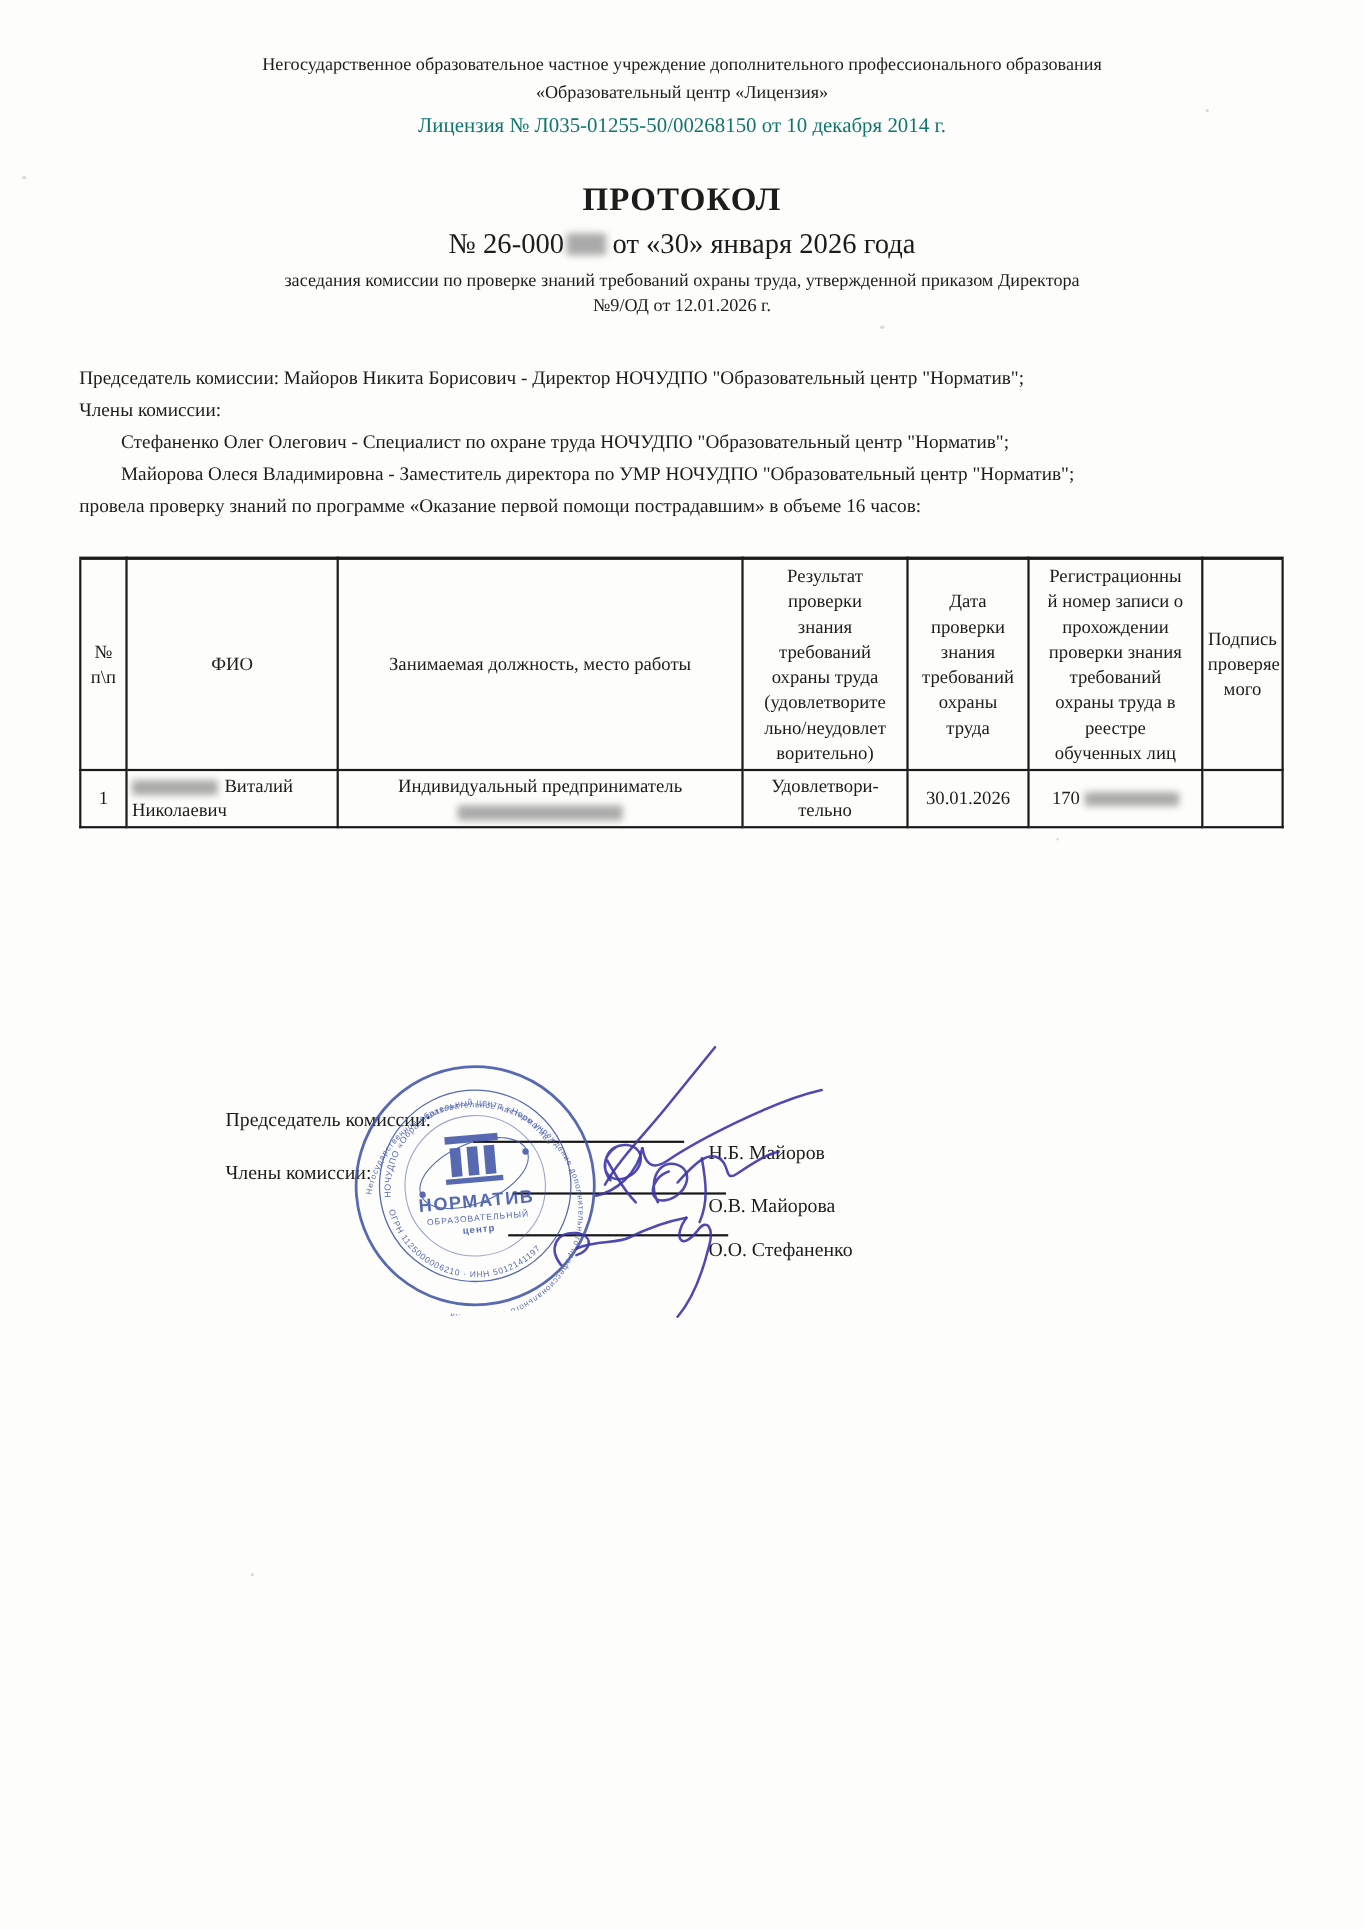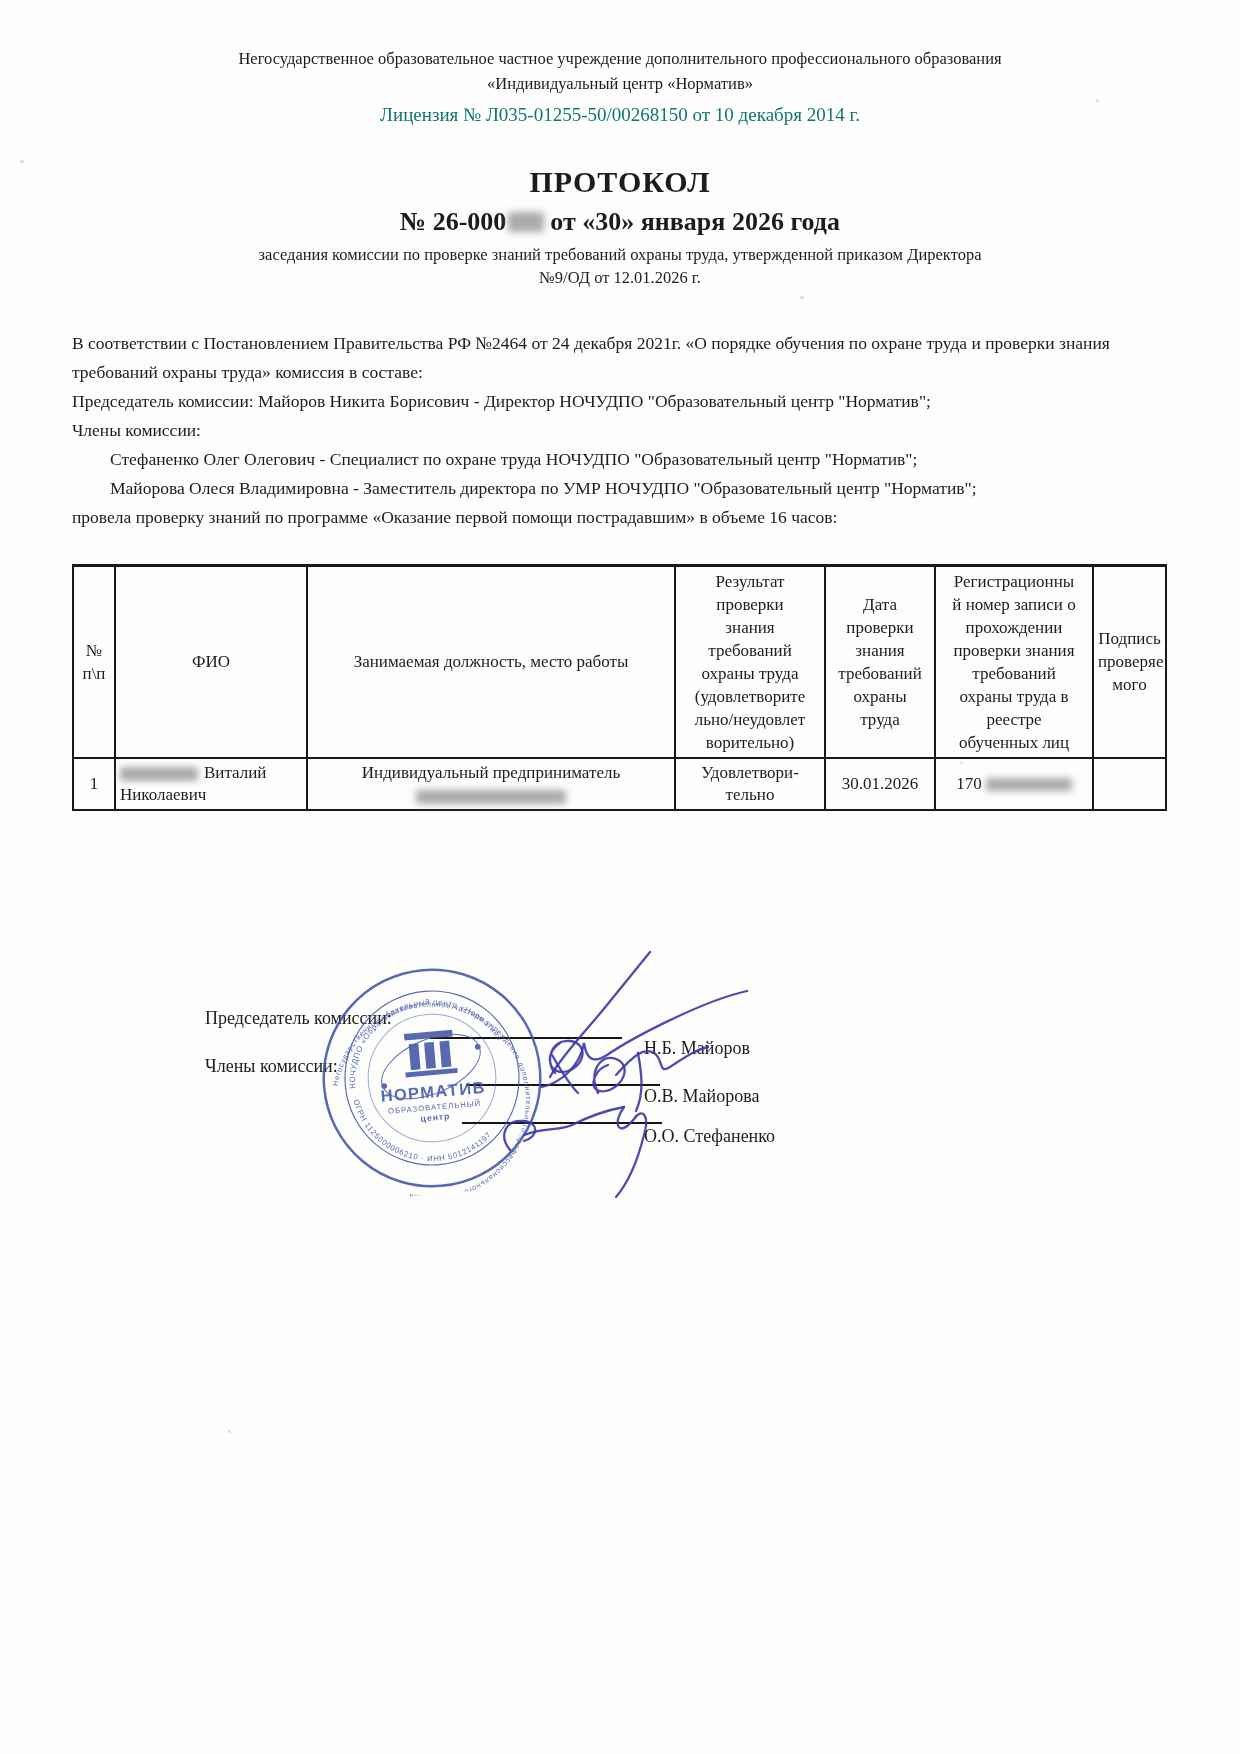--- a/index.html
+++ b/index.html
@@ -11,21 +11,21 @@
     overflow:hidden;
   }
   .page{position:absolute;left:72px;top:0;width:1096px;height:1754px;}
 
   
   .org-head{margin-top:46px;text-align:center;font-size:16.5px;line-height:25px;}
   .org-head .license{font-size:19px;color:#0f766e;margin-top:6px;}
 
   
   .doc-title{margin-top:38px;text-align:center;font-weight:bold;font-size:30px;letter-spacing:1px;}
-  .doc-number{margin-top:8px;text-align:center;font-weight:bold;font-size:26px;}
+  .doc-number{margin-top:8px;text-align:center;font-weight:normal;font-size:26px;}
   .subtitle{margin-top:6px;text-align:center;font-size:16.5px;line-height:23px;}
 
   
   .body-text{margin-top:40px;font-size:17.5px;line-height:29px;text-align:left;}
   .members-block{margin-left:38px;}
 
   
   .blur{display:inline-block;background:#8f8f8f;filter:blur(3.5px);border-radius:2px;vertical-align:middle;opacity:.75;}
   .b-num{width:36px;height:20px;margin:0 6px 4px 2px;}
   .b-fio{width:78px;height:14px;margin-right:6px;}
@@ -74,35 +74,34 @@
   
   .speck{position:absolute;background:#9a9a9a;border-radius:50%;opacity:.35;}
 </style>
 </head>
 <body>
 
 <div class="page">
 
   <div class="org-head">
     <div>Негосударственное образовательное частное учреждение дополнительного профессионального образования</div>
-    <div>«Индивидуальный центр «Норматив»</div>
+    <div>«Образовательный центр «Лицензия»</div>
     <div class="license">Лицензия № Л035-01255-50/00268150 от 10 декабря 2014 г.</div>
   </div>
 
   <div class="doc-title">ПРОТОКОЛ</div>
   <div class="doc-number">
     <span>№ 26-000</span><span class="blur b-num"></span><span>от «30» января 2026 года</span>
   </div>
   <div class="subtitle">
     <div>заседания комиссии по проверке знаний требований охраны труда, утвержденной приказом Директора</div>
     <div>№9/ОД от 12.01.2026 г.</div>
   </div>
 
   <div class="body-text">
-    <div>В соответствии с  Постановлением Правительства РФ №2464 от 24 декабря 2021г. «О порядке обучения по охране труда и проверки знания требований охраны труда» комиссия в составе:</div>
     <div>Председатель комиссии: Майоров Никита Борисович  - Директор НОЧУДПО "Образовательный центр "Норматив";</div>
     <div>Члены комиссии:</div>
     <div class="members-block">Стефаненко Олег Олегович - Специалист по охране труда НОЧУДПО "Образовательный центр "Норматив";</div>
     <div class="members-block">Майорова Олеся Владимировна - Заместитель директора по УМР НОЧУДПО "Образовательный центр "Норматив";</div>
     <div>провела проверку знаний по программе «Оказание первой помощи пострадавшим» в объеме 16 часов:</div>
   </div>
 
   <table class="results">
     <colgroup>
       <col style="width:42px">

